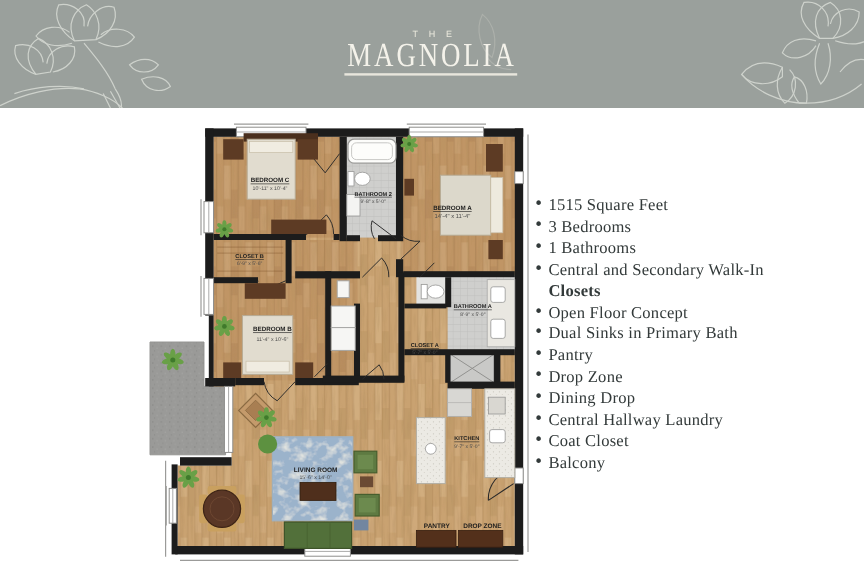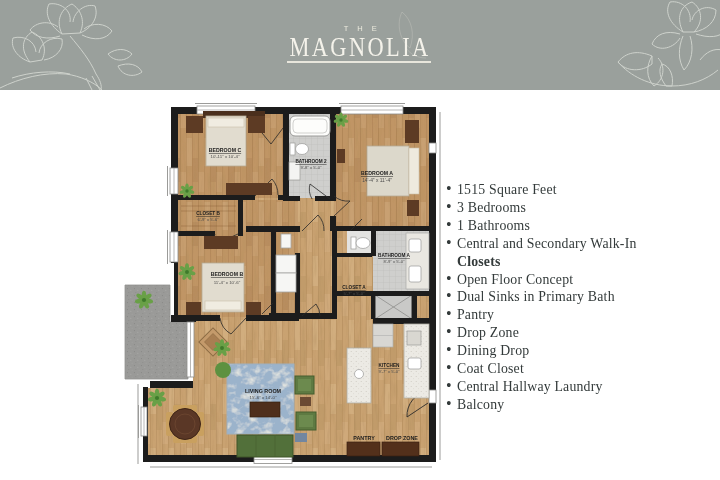--- a/index.html
+++ b/index.html
@@ -1,21 +1,21 @@
 <!DOCTYPE html>
 <html><head>
 <meta charset="utf-8">
 <style>
 html,body{margin:0;padding:0;}
 body{width:720px;height:480px;background:#ffffff;overflow:hidden;position:relative;font-family:"Liberation Sans",sans-serif;}
 #hdr{position:absolute;left:0;top:0;width:720px;height:90px;background:#9aa09c;}
 #the{position:absolute;left:2px;top:23.5px;width:720px;text-align:center;font-family:"Liberation Sans",sans-serif;font-size:7.5px;letter-spacing:3.5px;color:#eceade;}
 #mag{position:absolute;left:0;top:30.5px;width:720px;text-align:center;font-family:"Liberation Serif",serif;font-size:28px;letter-spacing:3px;color:#f4f2ea;transform:scaleX(0.80);transform-origin:360px 0;}
 #rule{position:absolute;left:287px;top:61px;width:144px;height:2px;background:#e8e6dc;}
-#list{position:absolute;left:446px;top:181px;width:240px;font-family:"Liberation Serif",serif;font-size:13.8px;letter-spacing:0.2px;line-height:17.9px;color:#333a3a;}
+#list{position:absolute;left:446px;top:162px;width:240px;font-family:"Liberation Serif",serif;font-size:13.8px;letter-spacing:0.2px;line-height:17.9px;color:#333a3a;}
 #list div{white-space:nowrap;}
 #list .b{position:relative;padding-left:11px;}
 #list .b:before{content:"\2022";position:absolute;left:0;top:-1px;font-size:16px;}
 #list .c{padding-left:11px;font-weight:bold;}
 </style>
 </head>
 <body>
 
 <div id="hdr"></div>
 
@@ -69,22 +69,22 @@
 <div class="b">1515 Square Feet</div>
 <div class="b">3 Bedrooms</div>
 <div class="b">1 Bathrooms</div>
 <div class="b">Central and Secondary Walk-In</div>
 <div class="c">Closets</div>
 <div class="b">Open Floor Concept</div>
 <div class="b">Dual Sinks in Primary Bath</div>
 <div class="b">Pantry</div>
 <div class="b">Drop Zone</div>
 <div class="b">Dining Drop</div>
+<div class="b">Central Hallway Laundry</div>
 <div class="b">Coat Closet</div>
-<div class="b">Central Hallway Laundry</div>
 <div class="b">Balcony</div>
 </div>
 
 <svg id="plan" style="position:absolute;left:0;top:0" width="720" height="480" viewBox="0 0 720 480">
 <defs>
 <filter id="rugtex" x="-5%" y="-5%" width="110%" height="110%">
 <feTurbulence type="fractalNoise" baseFrequency="0.11 0.13" numOctaves="3" seed="8" result="n"></feTurbulence>
 <feColorMatrix in="n" type="matrix" values="0 0 0 0 0.33  0 0 0 0 0.45  0 0 0 0 0.60  2.8 0 0 0 -0.5" result="blue"></feColorMatrix>
 <feComposite in="blue" in2="SourceAlpha" operator="in" result="bc"></feComposite>
 <feMerge>

